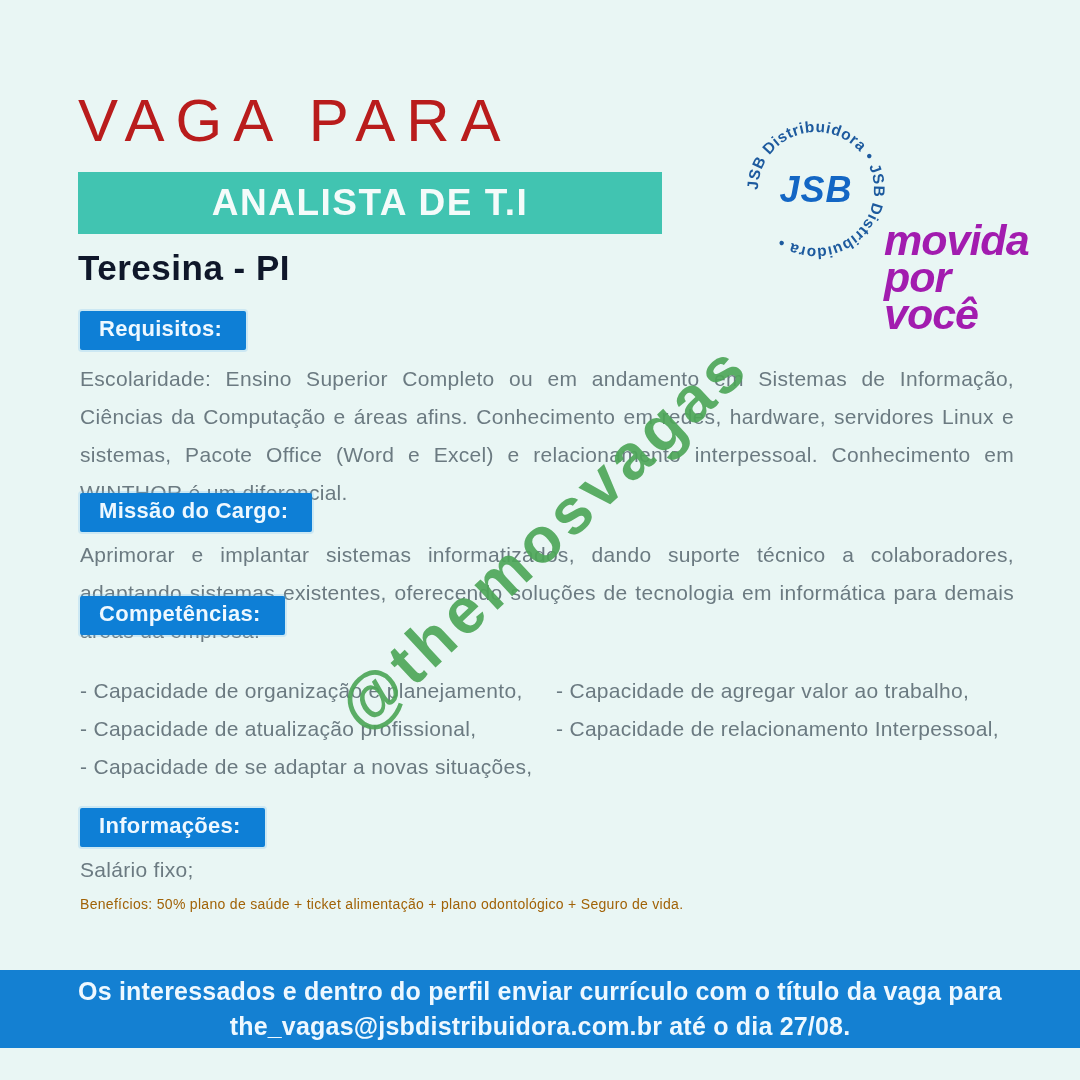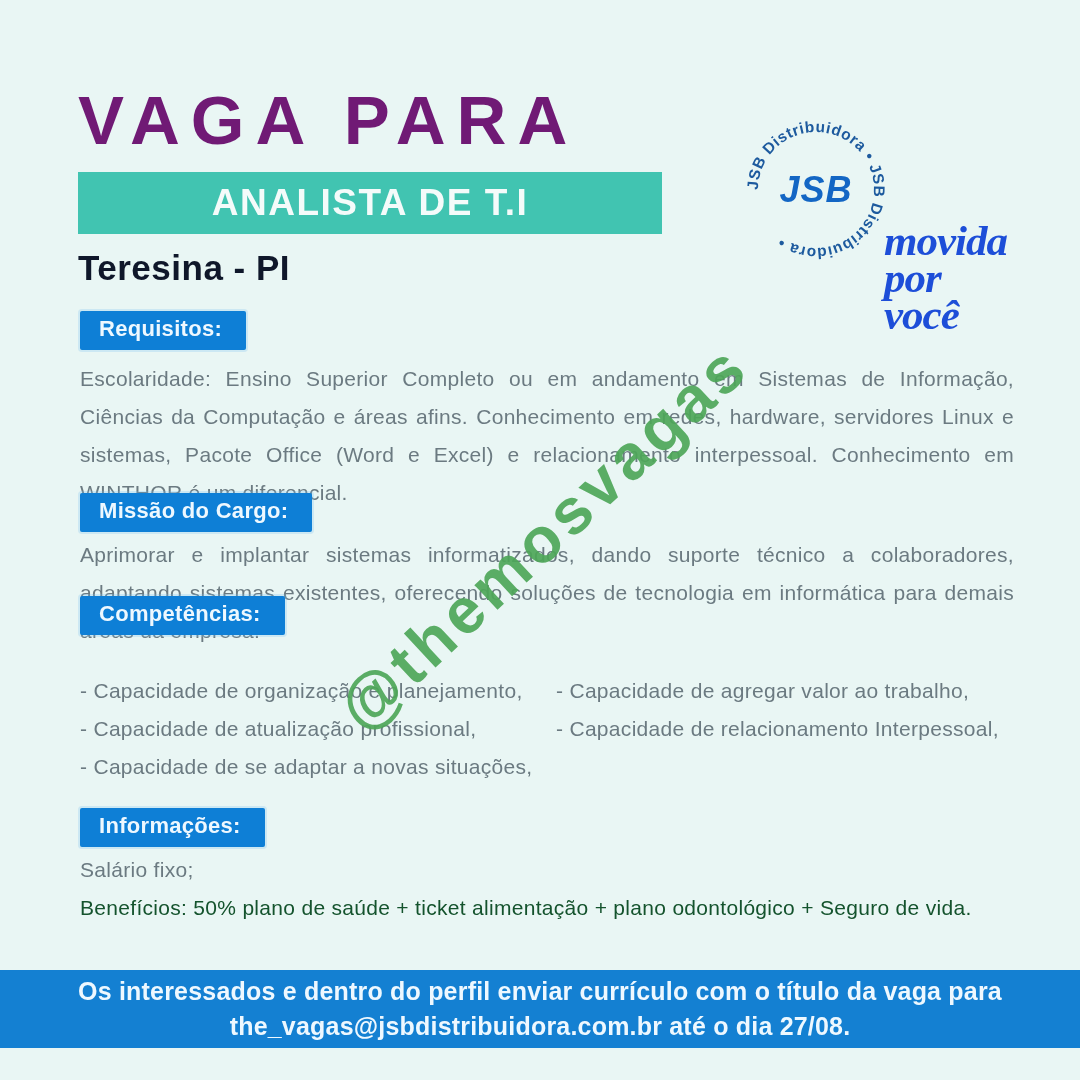--- a/index.html
+++ b/index.html
@@ -9,23 +9,23 @@
   .canvas {
     position: relative;
     width: 1080px; height: 1080px;
     background: #e9f6f4;
     overflow: hidden;
   }
 
   
   .page-title {
     position: absolute; left: 78px; top: 76px;
-    font-size: 69px; font-weight: bold;
+    font-size: 60px; font-weight: normal;
     letter-spacing: 11px;
-    color: #701a75;
+    color: #b91c1c;
     line-height: 90px;
     white-space: nowrap;
   }
   .role-banner {
     position: absolute; left: 78px; top: 172px;
     width: 584px; height: 62px;
     background: #41c4b1;
     display: flex; align-items: center; justify-content: center;
   }
   .role-banner span {
@@ -36,21 +36,21 @@
     font-size: 35px; font-weight: bold; color: #0f172a;
     letter-spacing: 0.5px;
   }
 
   
   .logo-wrap { position: absolute; left: 744px; top: 118px; width: 144px; height: 144px; }
   .tagline {
     position: absolute; left: 884px; top: 222px;
     font-size: 43px; line-height: 37px;
     font-weight: bold; font-style: italic;
-    color: #1d4ed8; letter-spacing: -1px; font-family: Liberation Serif, serif;
+    color: #a21caf; letter-spacing: -1px;
   }
 
   
   .badge {
     position: absolute; left: 80px;
     background: #0e7fd6;
     color: #eef8ff; font-size: 22px; font-weight: bold;
     padding: 5px 24px 8px 19px;
     letter-spacing: 0.3px;
     border-radius: 2px;
@@ -78,21 +78,21 @@
   .comp-col { display: flex; flex-direction: column; }
   .comp-col-left  { width: 476px; }
   .comp-col-right { width: 458px; }
   .comp-item {
     font-size: 21px; line-height: 38px;
     color: #6b7a81; letter-spacing: 0.3px;
     white-space: nowrap;
   }
 
   .info-salary   { position: absolute; left: 80px; top: 858px; font-size: 21px; color: #6b7a81; letter-spacing: 0.3px; }
-  .info-benefits { position: absolute; left: 80px; top: 896px; font-size: 21px; color: #14532d; letter-spacing: 0.3px; white-space: nowrap; }
+  .info-benefits { position: absolute; left: 80px; top: 896px; font-size: 14px; color: #a16207; letter-spacing: 0.3px; white-space: nowrap; }
 
   
   .footer-bar {
     position: absolute; left: 0; top: 970px;
     width: 1080px; height: 78px;
     background: #1480d2;
     display: flex; flex-direction: column;
     align-items: center; justify-content: center;
     gap: 2px;
   }

